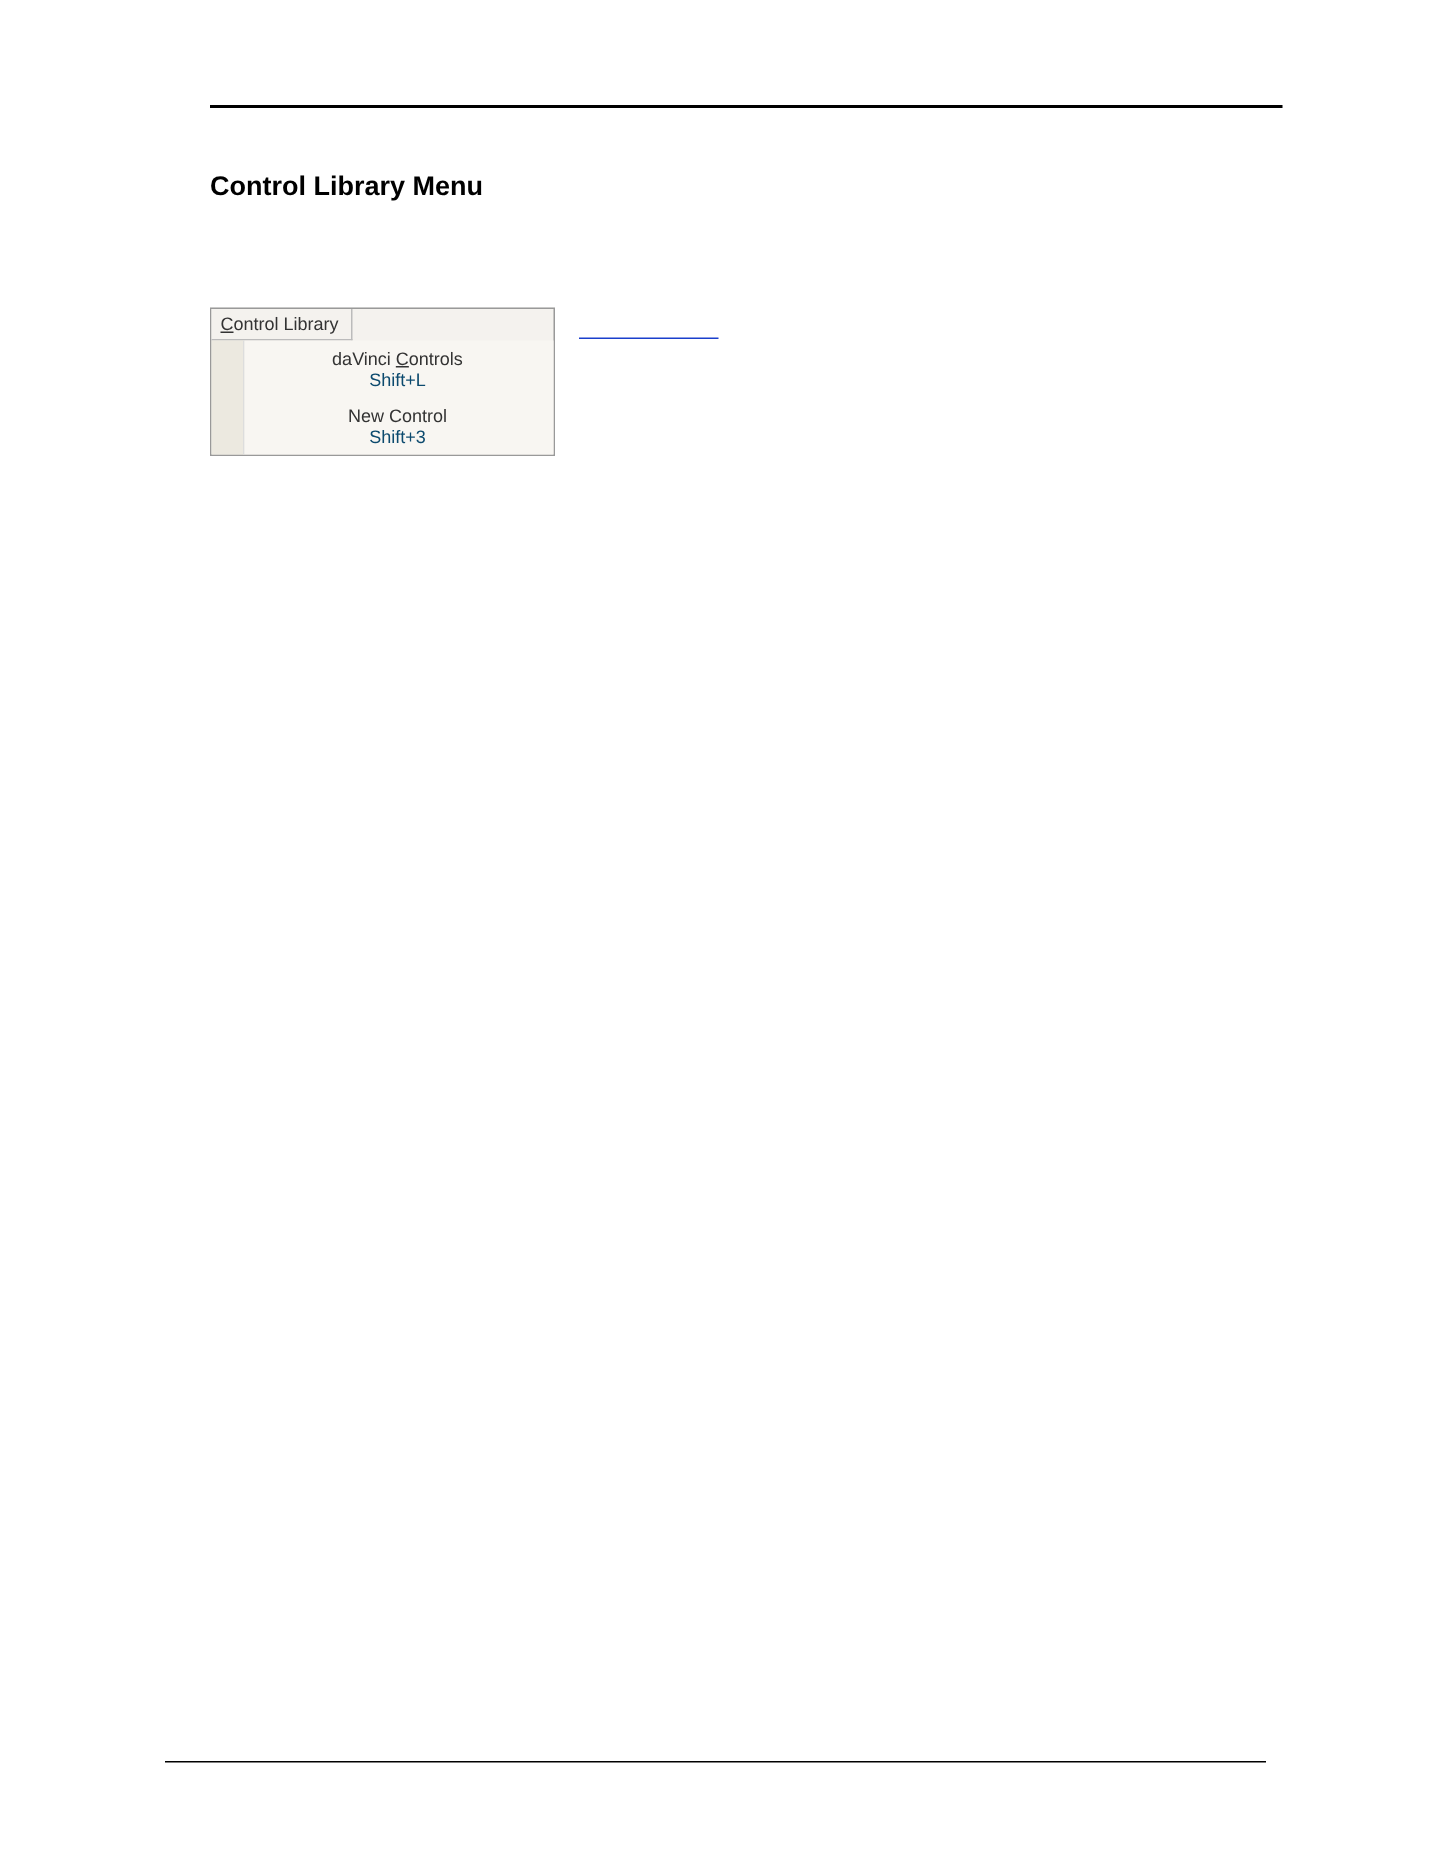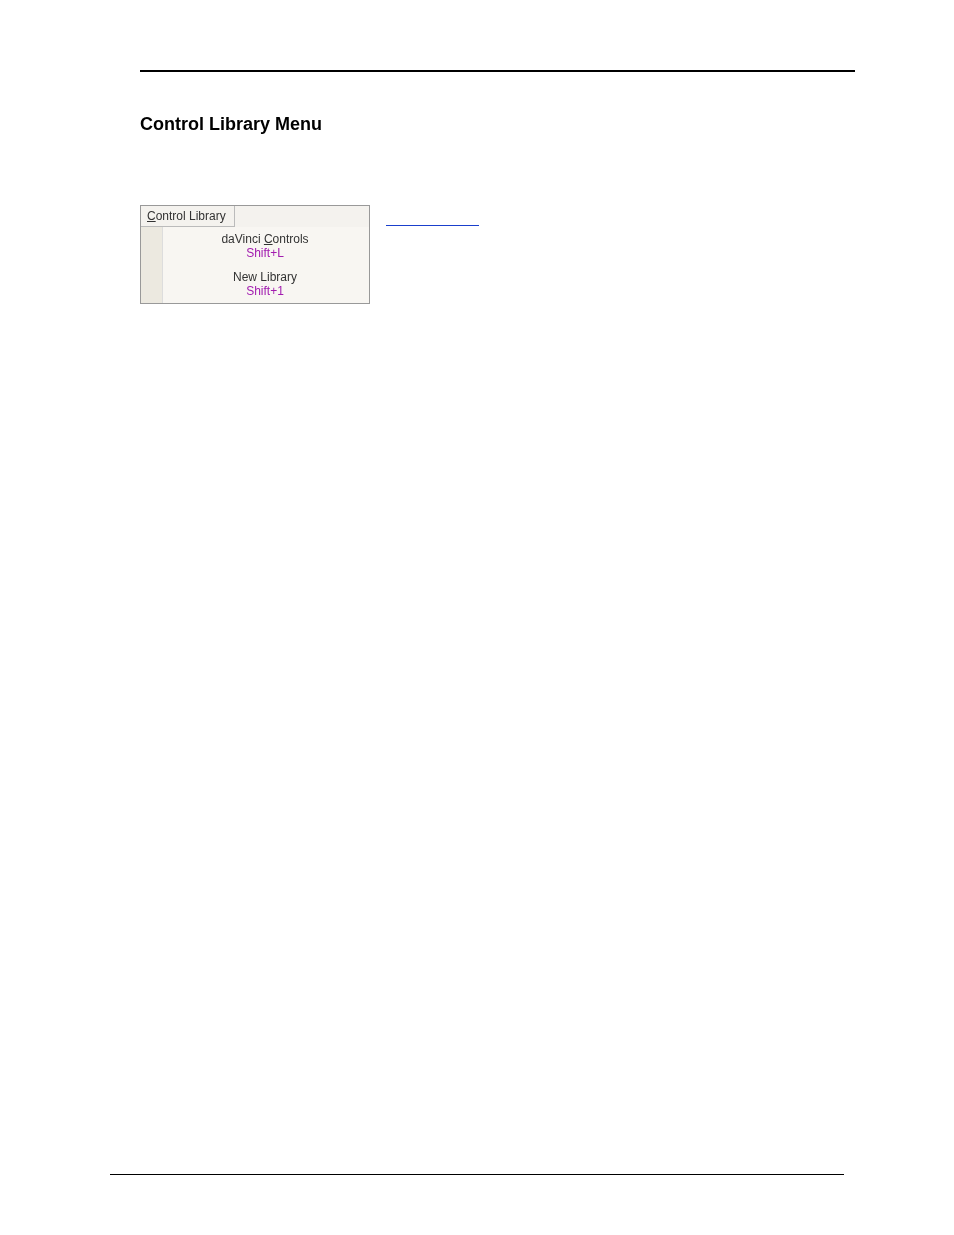--- a/index.html
+++ b/index.html
@@ -64,21 +64,21 @@
       align-items: center;
       padding: 5px 10px 5px 8px;
       font-size: 12px;
       color: #333;
       flex-direction: column;
     }
     .menu-label .underline {
       text-decoration: underline;
     }
     .shortcut {
-      color: #a21caf;
+      color: #0c4a6e;
       font-size: 12px;
     }
     .blue-line {
       position: absolute;
       left: 386px;
       top: 225px;
       width: 93px;
       border-top: 1.5px solid #1a3fcc;
     }
     .bottom-rule {
@@ -104,23 +104,23 @@
       <div class="gutter"></div>
       <div class="items-list">
         <div class="menu-item">
           <span class="menu-label">
             <span>daVinci </span><span class="underline">C</span><span>ontrols</span>
           </span>
           <span class="shortcut">Shift+L</span>
         </div>
         <div class="menu-item">
           <span class="menu-label">
-            <span>New Library</span><span class="underline"></span><span></span>
+            <span>New Control</span><span class="underline"></span><span></span>
           </span>
-          <span class="shortcut">Shift+1</span>
+          <span class="shortcut">Shift+3</span>
         </div>
       </div>
     </div>
   </div>
 </div>
 
 <div class="blue-line"></div>
 <div class="bottom-rule"></div>
 
 </body></html>

